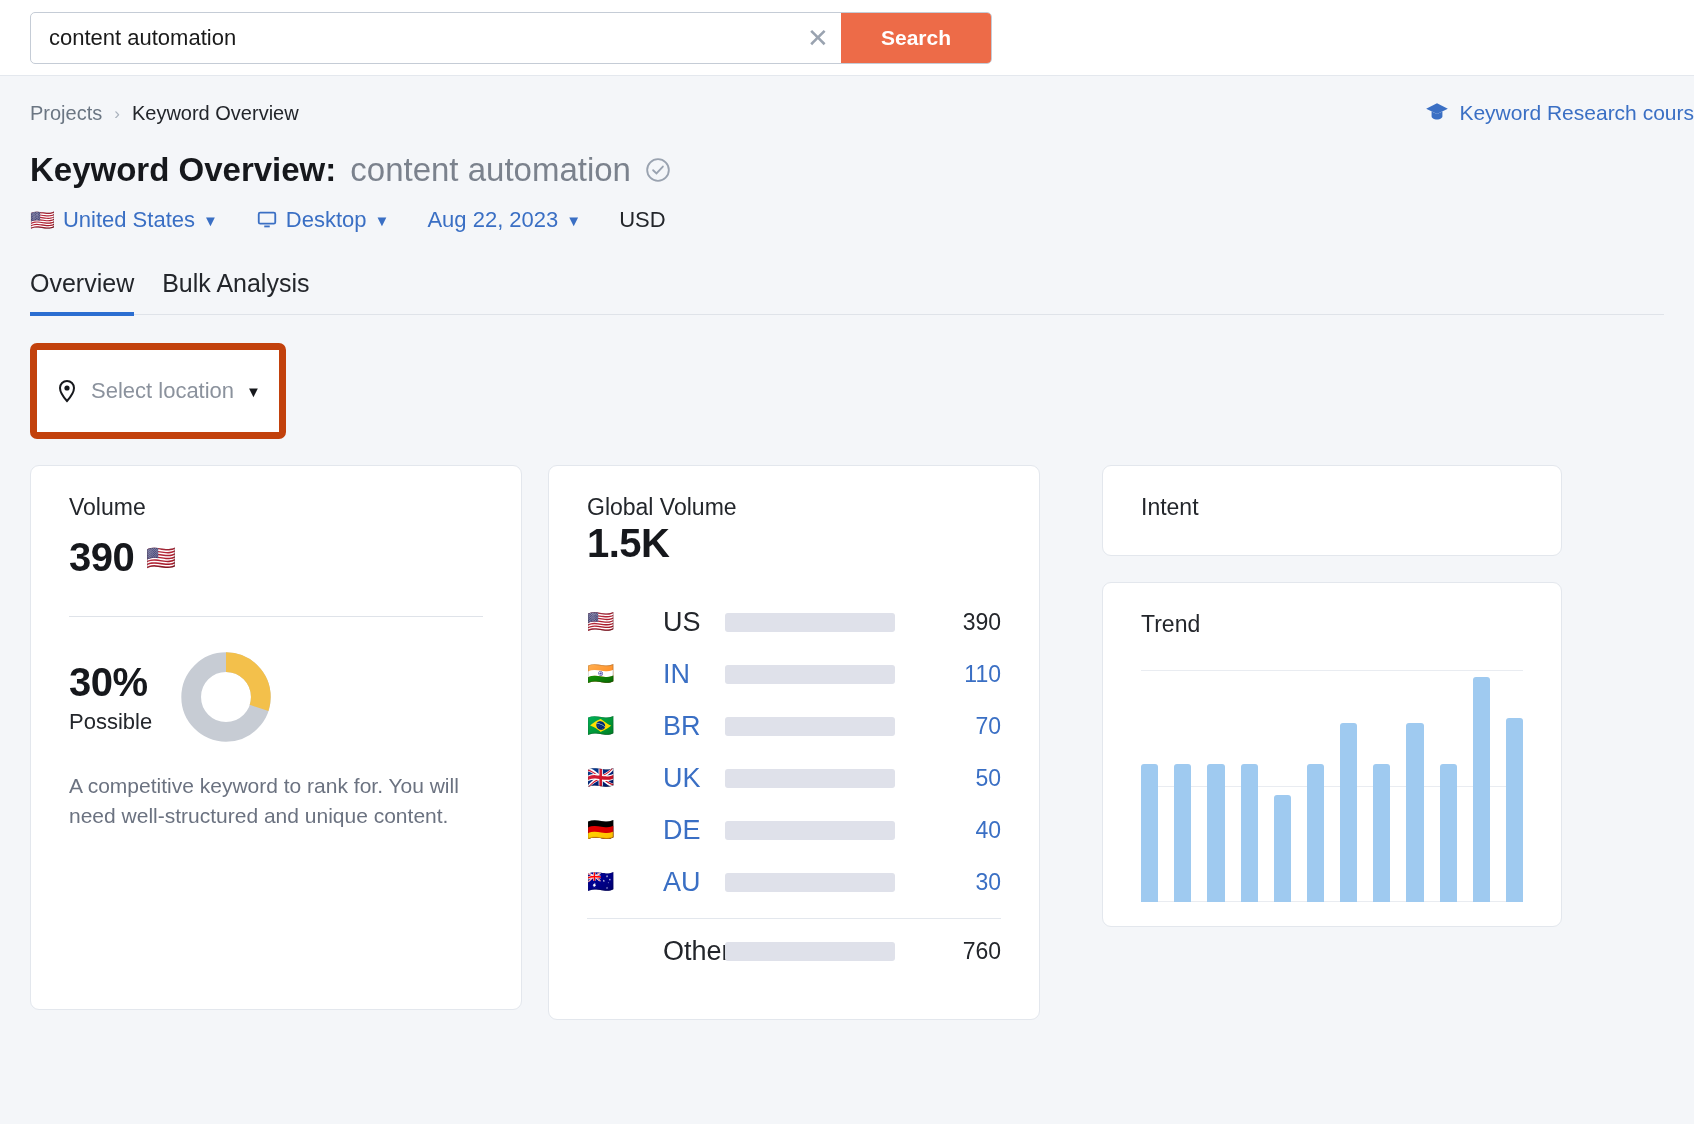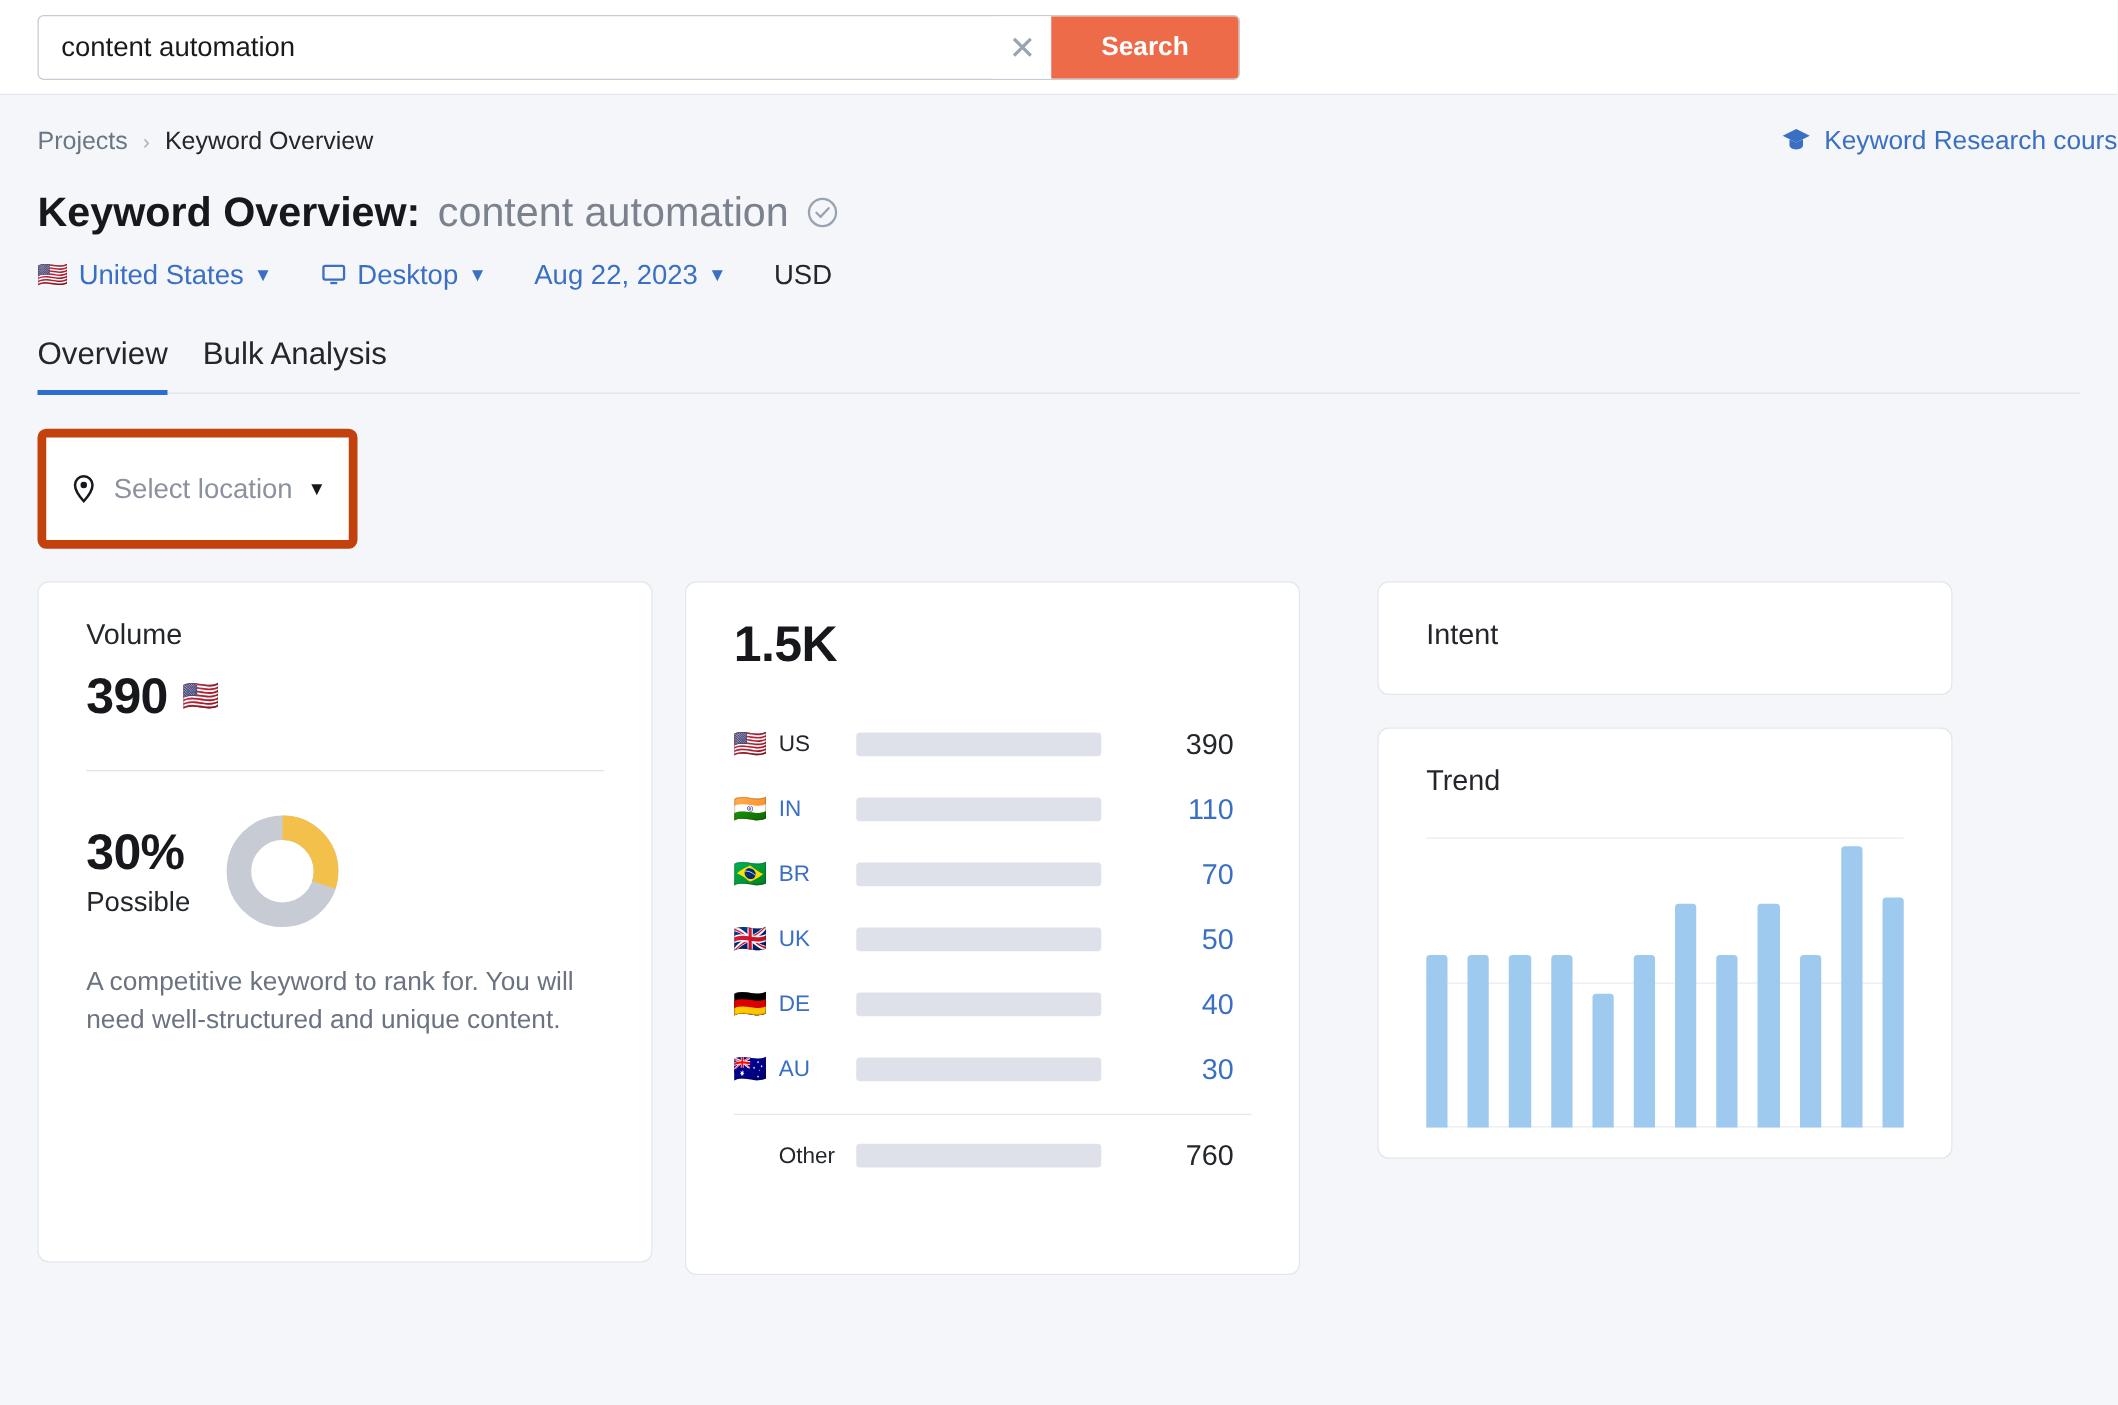--- a/index.html
+++ b/index.html
@@ -163,21 +163,21 @@
     color: #6b7280;
   }
 
   
   .gv-rows { margin-top: 30px; }
   .gv-row {
     display: flex; align-items: center;
     height: 52px;
   }
   .gv-flag { width: 36px; font-size: 22px; }
-  .gv-code { width: 62px; font-size: 18px; }
+  .gv-code { width: 62px; font-size: 27px; margin-left: 40px; }
   .gv-code.dark { color: #23262b; }
   .gv-code.link { color: #3a6fc4; }
   .gv-track {
     flex: 1;
     height: 19px;
     background: #dfe1ea;
     border-radius: 3px;
     overflow: hidden;
     margin-right: 14px;
     max-width: 196px;
@@ -317,20 +317,21 @@
         </div>
         <svg width="92" height="92" viewBox="0 0 42 42">
           <circle cx="21" cy="21" r="15.9" fill="none" stroke="#c7ccd4" stroke-width="9"></circle>
           <circle id="kd-arc" cx="21" cy="21" r="15.9" fill="none" stroke="#f3c04b" stroke-width="9" stroke-dasharray="30 70" stroke-dashoffset="0" transform="rotate(-90 21 21)"></circle>
         </svg>
       </div>
       <div class="kd-desc">A competitive keyword to rank for. You will need well-structured and unique content.</div>
     </div>
 
     <div class="card col-b">
+      <div class="card-label">Global Volume</div>
       <div class="big-num" style="margin-top:0">1.5K</div>
 
       <div class="gv-rows" id="gv-rows">
           <div class="gv-row">
             <span class="gv-flag">🇺🇸</span>
             <span class="gv-code dark">US</span>
             <span class="gv-track"><span class="gv-fill" style="width:26%;background:#2b6ed1"></span></span>
             <span class="gv-val dark">390</span>
           </div>
           <div class="gv-row">

